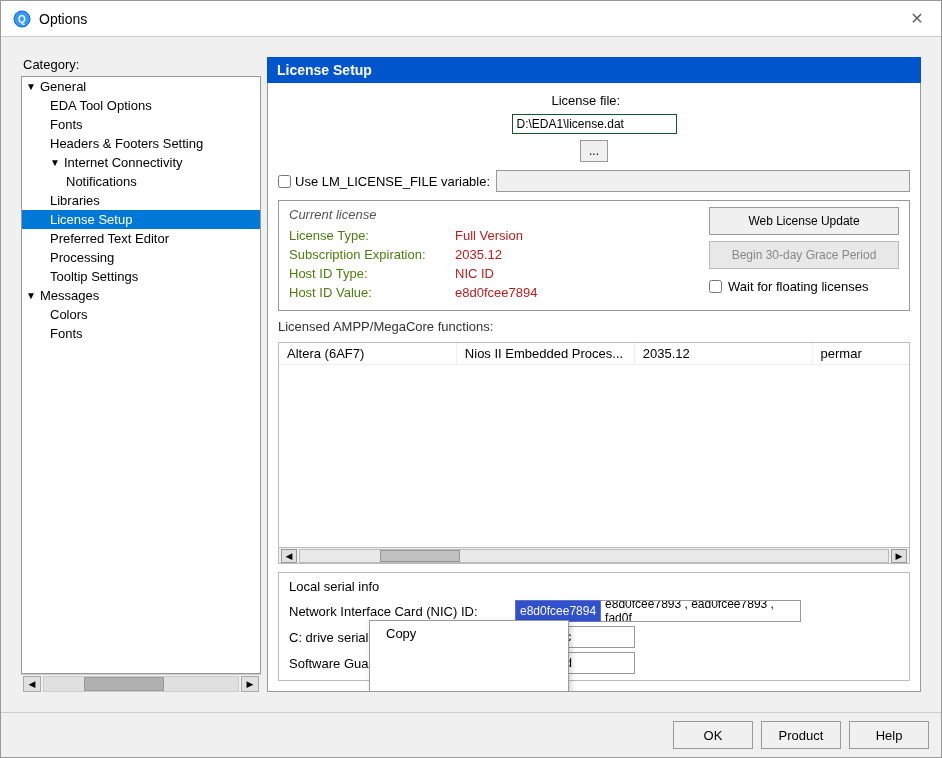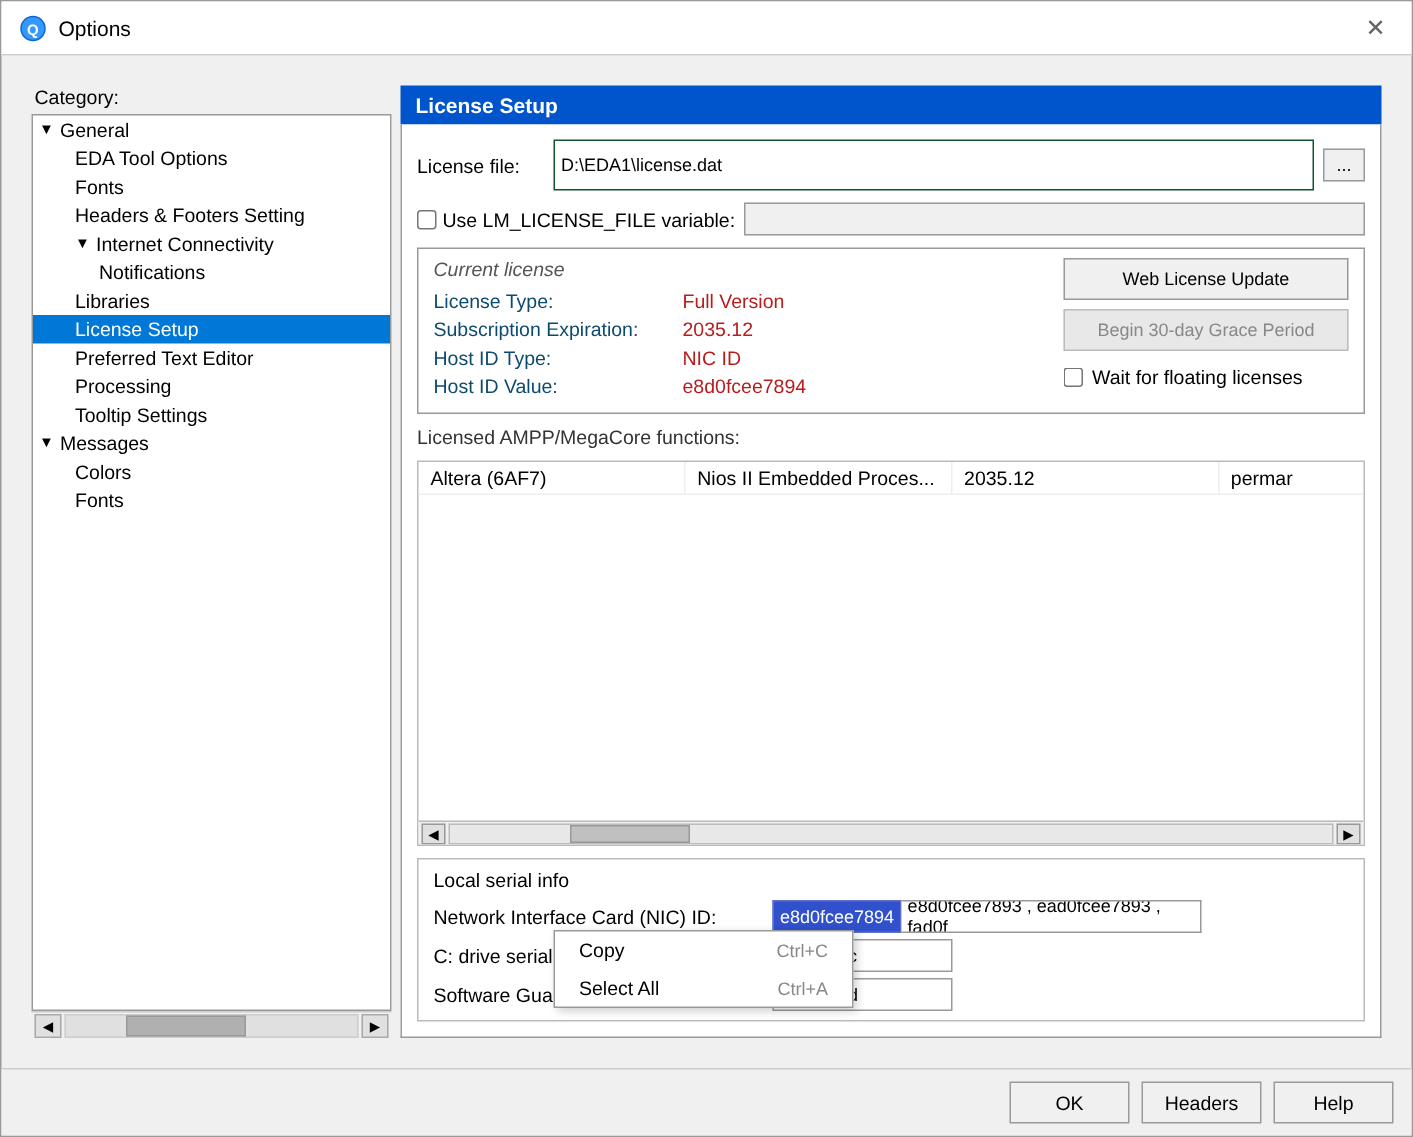--- a/index.html
+++ b/index.html
@@ -115,20 +115,21 @@
       padding: 10px;
       overflow: hidden;
       display: flex;
       flex-direction: column;
       gap: 8px;
     }
     .license-file-row {
       display: flex;
       align-items: center;
       gap: 6px;
+      flex-direction: column;
     }
     .license-file-label { width: 85px; }
     .license-file-input {
       flex: 1;
       height: 34px;
       border: 1px solid #14532d;
       padding: 2px 4px;
       font-size: 12px;
       background: white;
     }
@@ -165,21 +166,21 @@
       display: flex;
       gap: 10px;
     }
     .license-info { flex: 1; }
     .license-info-row {
       display: flex;
       align-items: center;
       margin-bottom: 4px;
       gap: 6px;
     }
-    .info-label { width: 160px; color: #0c4a6e; }
+    .info-label { width: 160px; color: #4d7c0f; }
     .info-value { color: #b91c1c; }
     .license-buttons {
       display: flex;
       flex-direction: column;
       gap: 6px;
       justify-content: flex-start;
     }
     .web-update-btn {
       height: 28px;
       width: 190px;
@@ -306,23 +307,24 @@
       background: white;
       border: 1px solid #999;
       box-shadow: 2px 2px 6px rgba(0,0,0,0.2);
       z-index: 100;
       min-width: 200px;
     }
     .context-menu-item {
       padding: 5px 16px;
       display: flex;
       justify-content: space-between;
-      align-items: flex-end;
+      align-items: flex-start;
       cursor: pointer;
       gap: 52px;
+      flex-direction: column;
     }
     .shortcut { color: #888; font-size: 12px; }
     .dialog-footer {
       background: #f0f0f0;
       border-top: 1px solid #ccc;
       padding: 8px 12px;
       display: flex;
       justify-content: flex-end;
       gap: 8px;
     }
@@ -577,16 +579,16 @@
             <input class="local-input" type="text" value="Not found" readonly="" style="">
           </div>
         </div>
 
       </div>
     </div>
   </div>
 
   <div class="dialog-footer">
     <button class="footer-btn">OK</button>
-    <button class="footer-btn">Headers</button>
+    <button class="footer-btn">Product</button>
     <button class="footer-btn">Help</button>
   </div>
 </div>
 
 </body></html>

